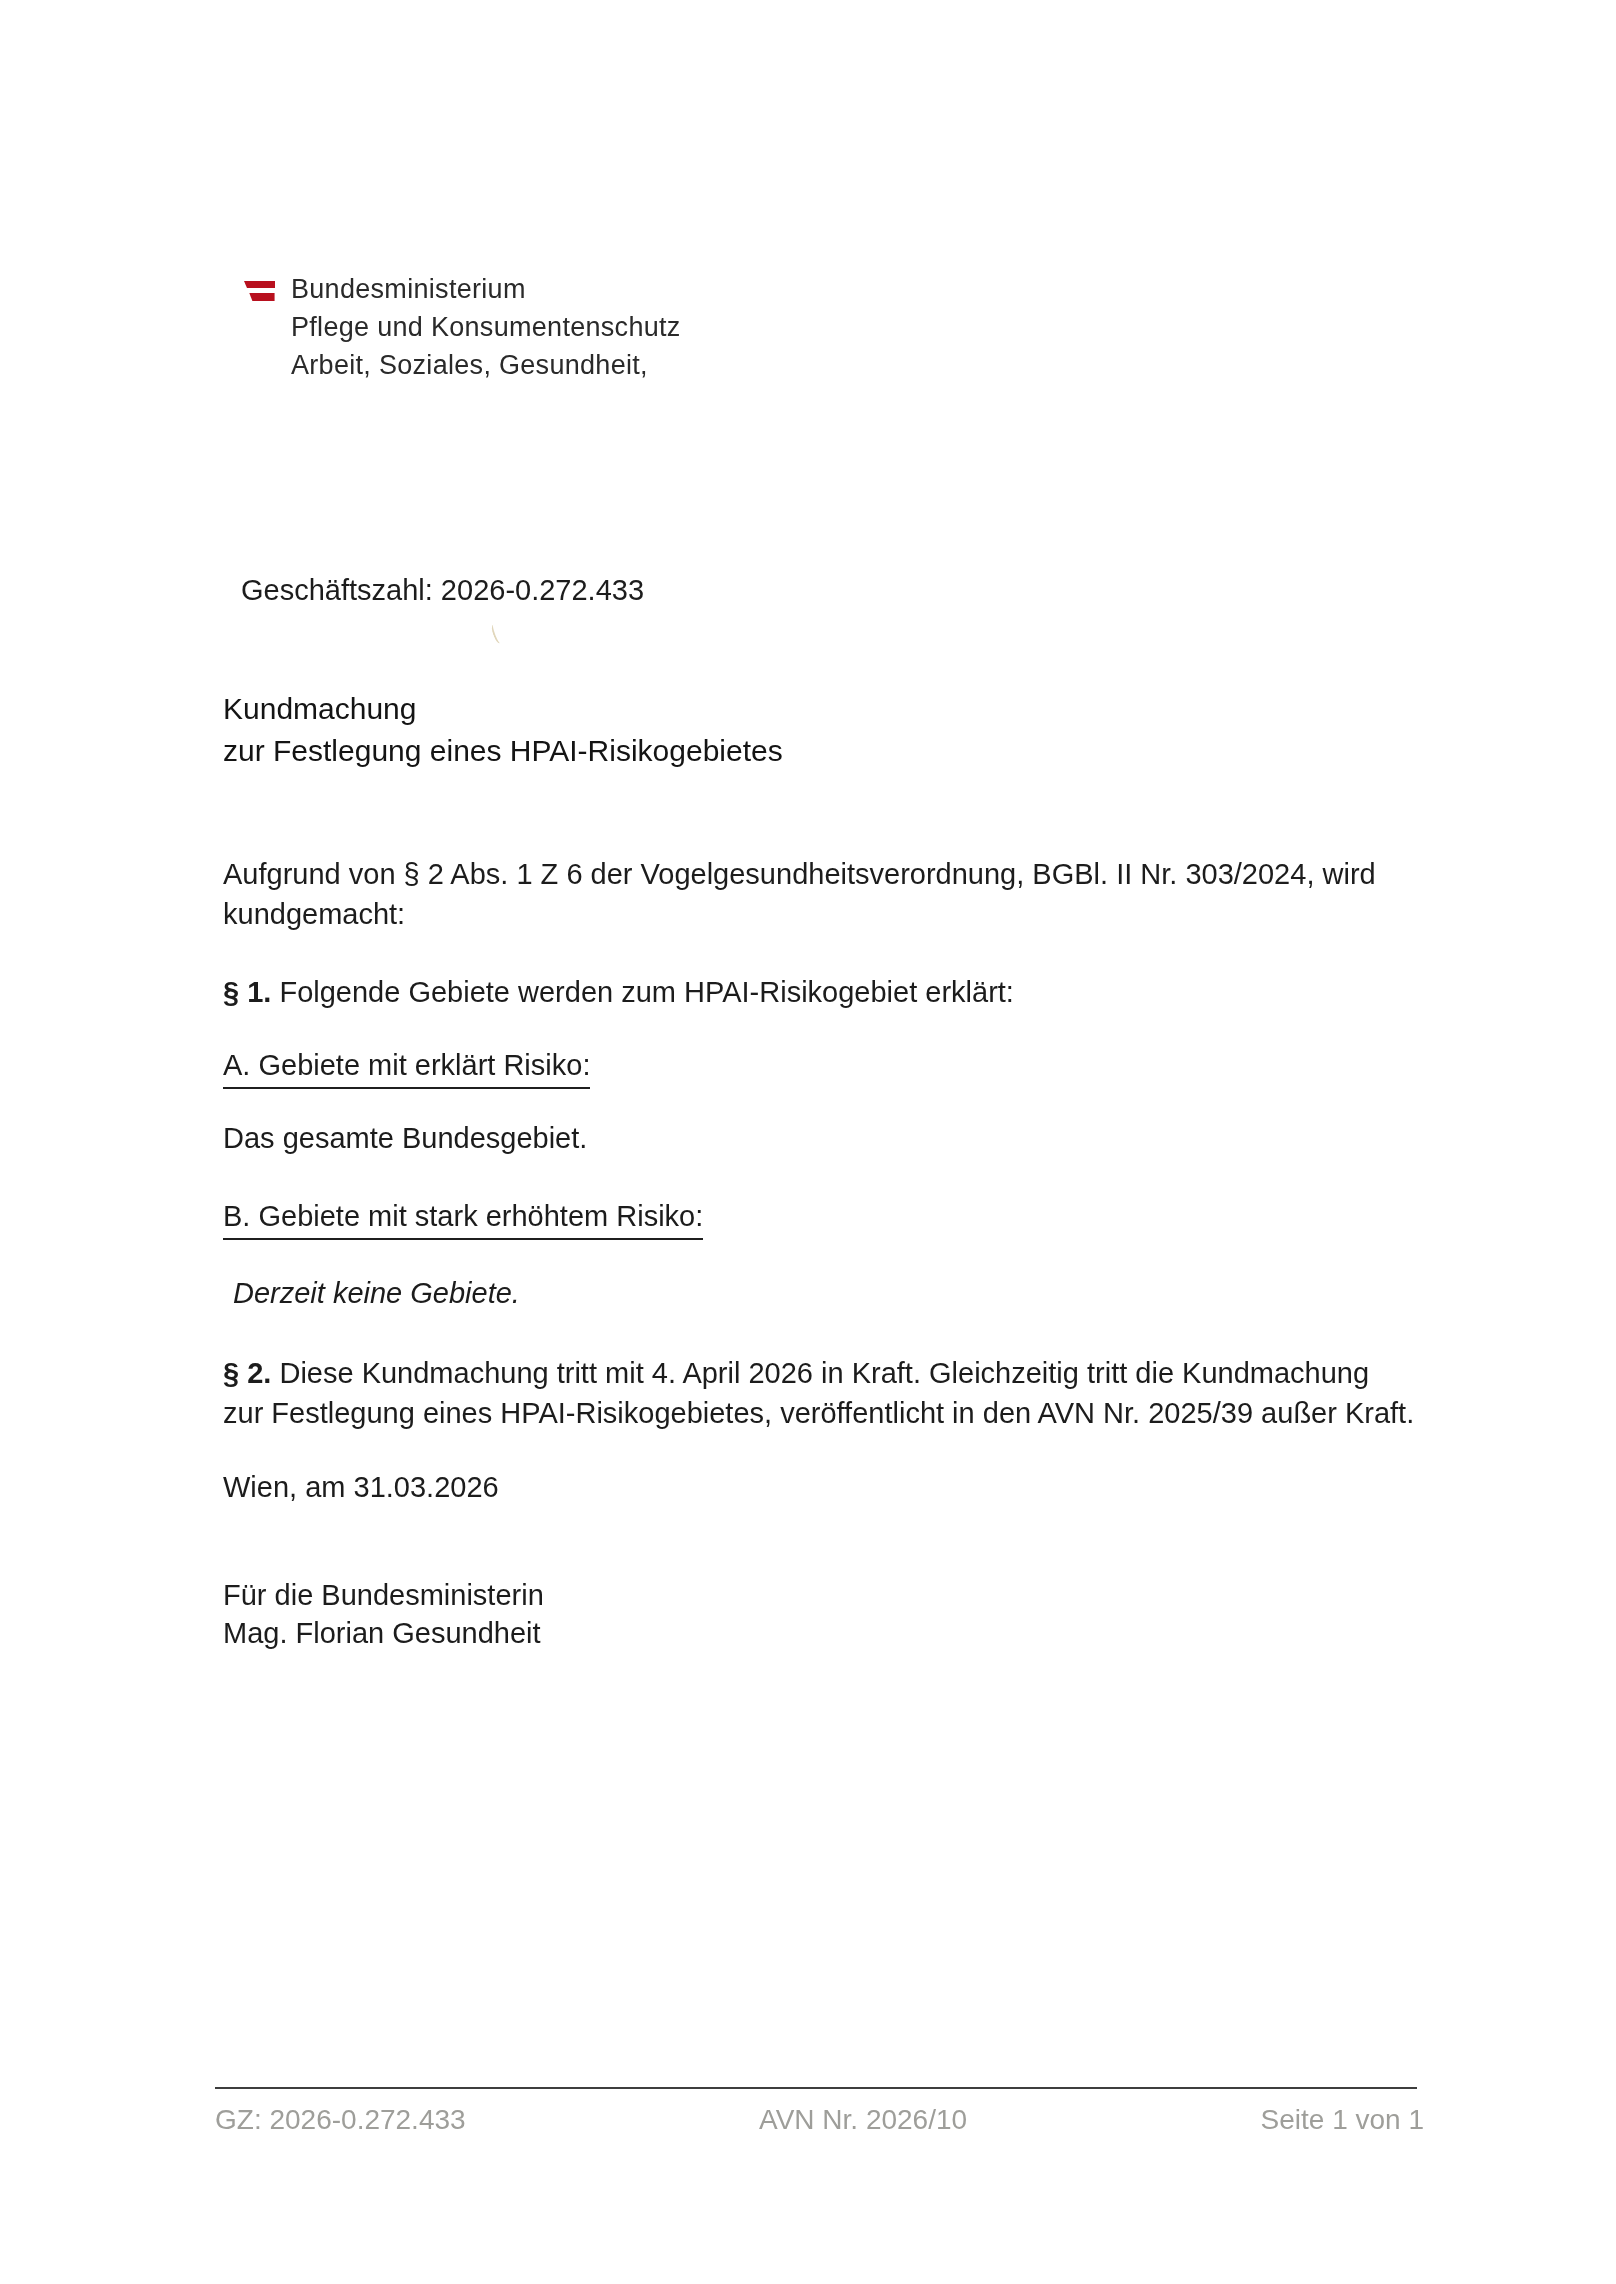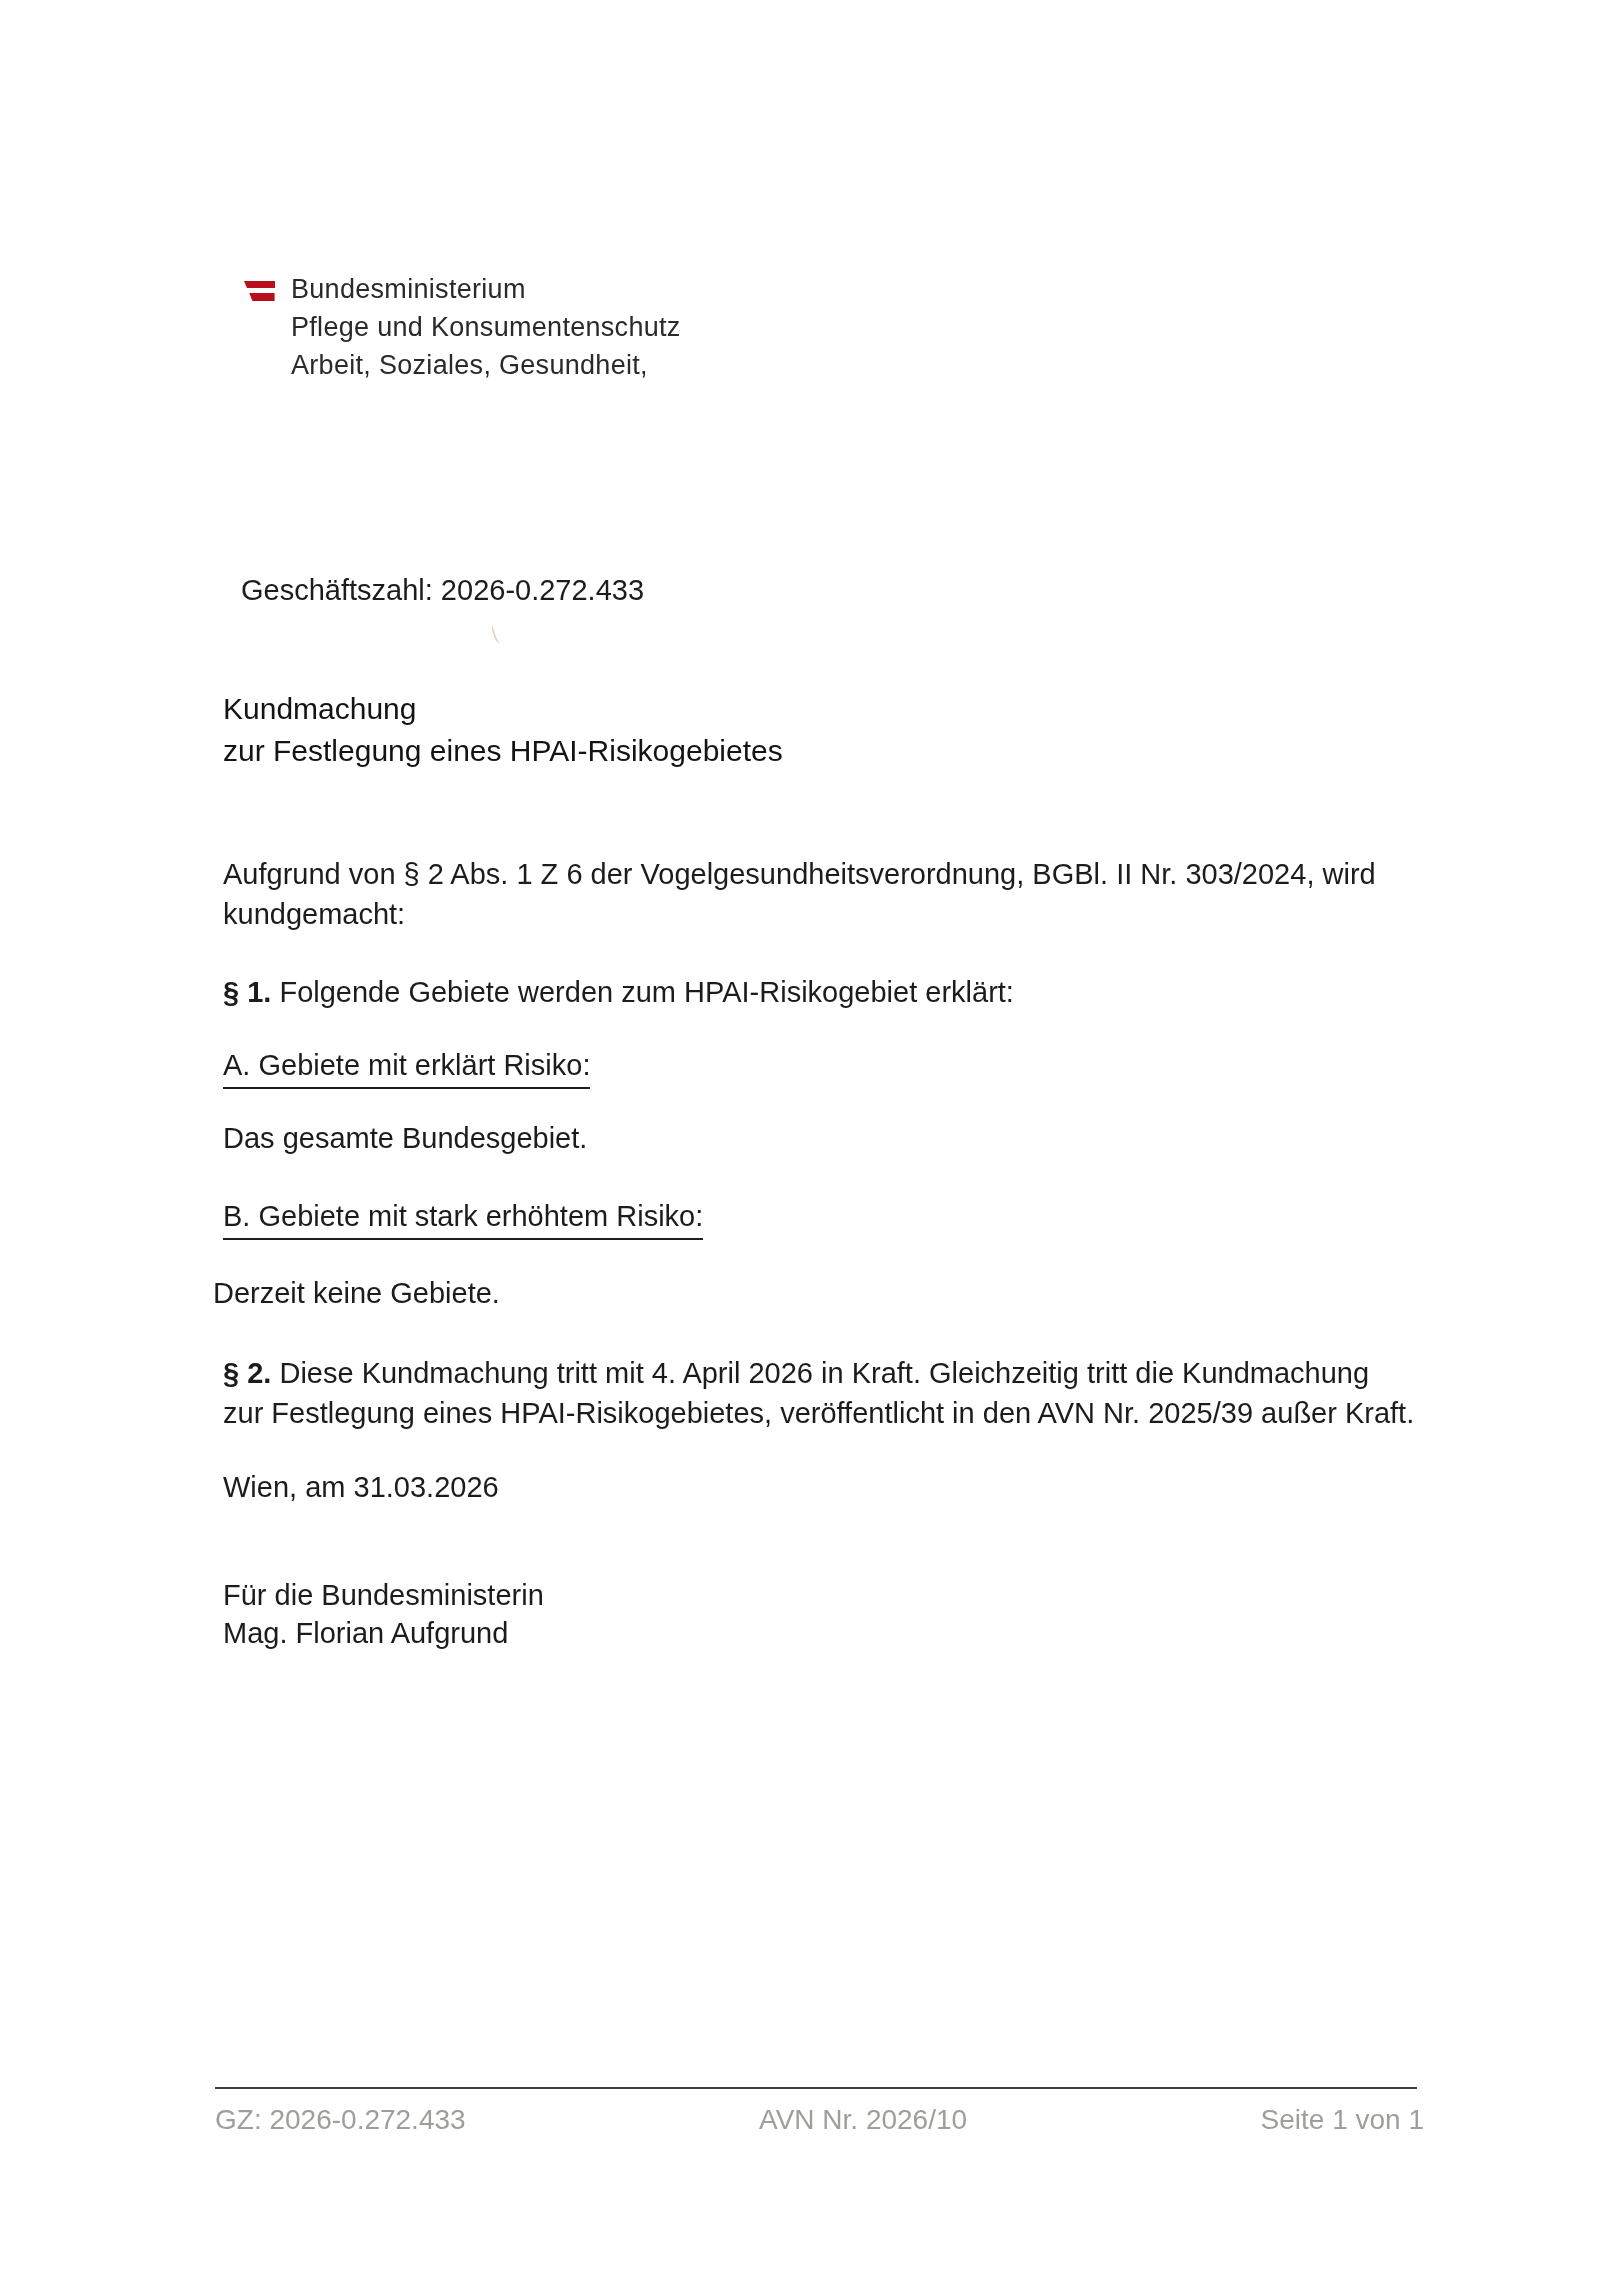--- a/index.html
+++ b/index.html
@@ -70,34 +70,34 @@
 </div>
 
 <div class="abs body-text" style="left:223px;top:1045px;">
   <span class="underlined">A. Gebiete mit erklärt Risiko:</span>
 </div>
 <div class="abs body-text" style="left:223px;top:1118px;">Das gesamte Bundesgebiet.</div>
 
 <div class="abs body-text" style="left:223px;top:1196px;">
   <span class="underlined">B. Gebiete mit stark erhöhtem Risiko:</span>
 </div>
-<div class="abs body-text" style="left:213px;top:1273px;">Derzeit keine Gebiete.</div>
+<div class="abs body-text" style="left:233px;top:1273px;font-style:italic;">Derzeit keine Gebiete.</div>
 
 <div class="abs body-text para" style="left:223px;top:1353px;">
   <div>
     <span class="bold">§ 2.</span><span> Diese Kundmachung tritt mit 4. April 2026 in Kraft. Gleichzeitig tritt die Kundmachung</span>
   </div>
   <div>zur Festlegung eines HPAI-Risikogebietes, veröffentlicht in den AVN Nr. 2025/39 außer Kraft.</div>
 </div>
 
 <div class="abs body-text" style="left:223px;top:1467px;">Wien, am 31.03.2026</div>
 
 <div class="abs body-text" style="left:223px;top:1576px;line-height:38px;">
     <div>Für die Bundesministerin</div>
-    <div>Mag. Florian Aufgrund</div>
+    <div>Mag. Florian Gesundheit</div>
   </div>
 
 <div class="abs footer-rule" style="left:215px;top:2087px;"></div>
 <div class="abs footer-row" style="left:215px;top:2105px;">
   <span>GZ: 2026-0.272.433</span>
   <span>AVN Nr. 2026/10</span>
   <span>Seite 1 von 1</span>
 </div>
 
 

